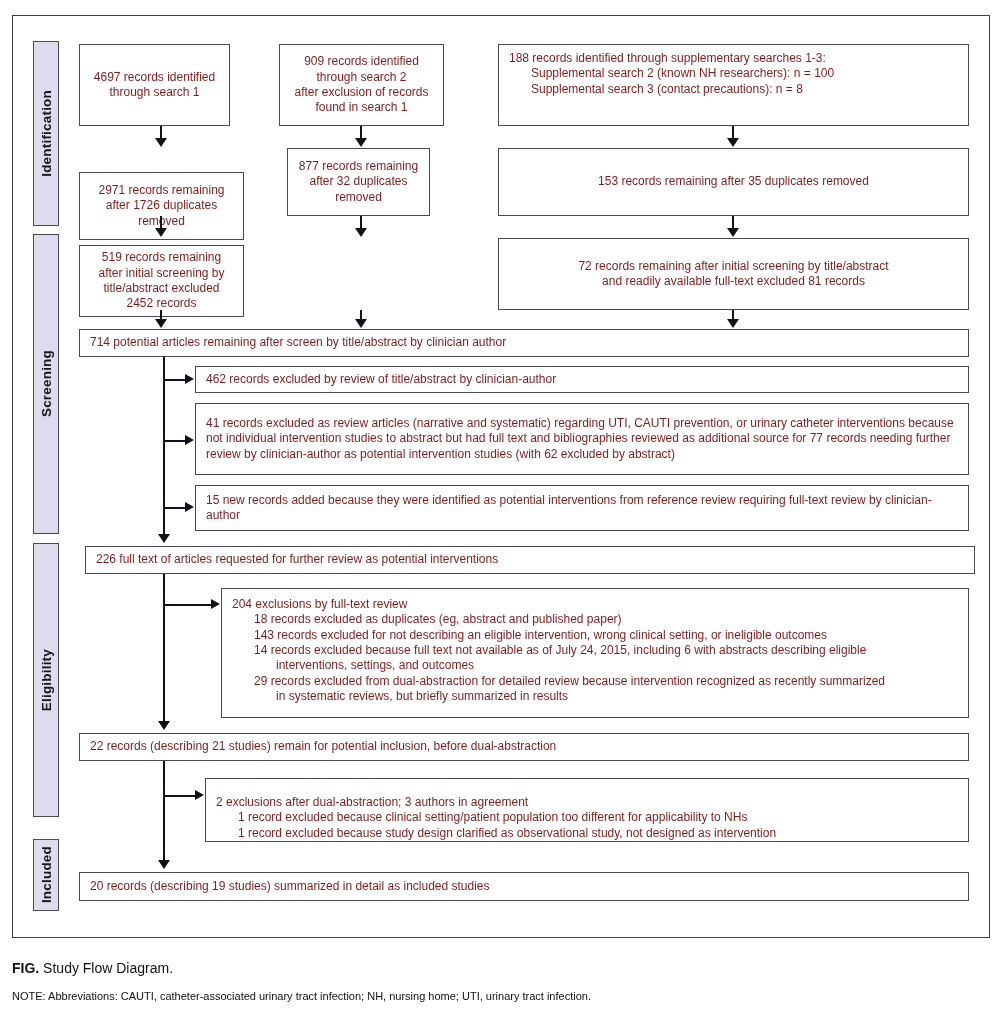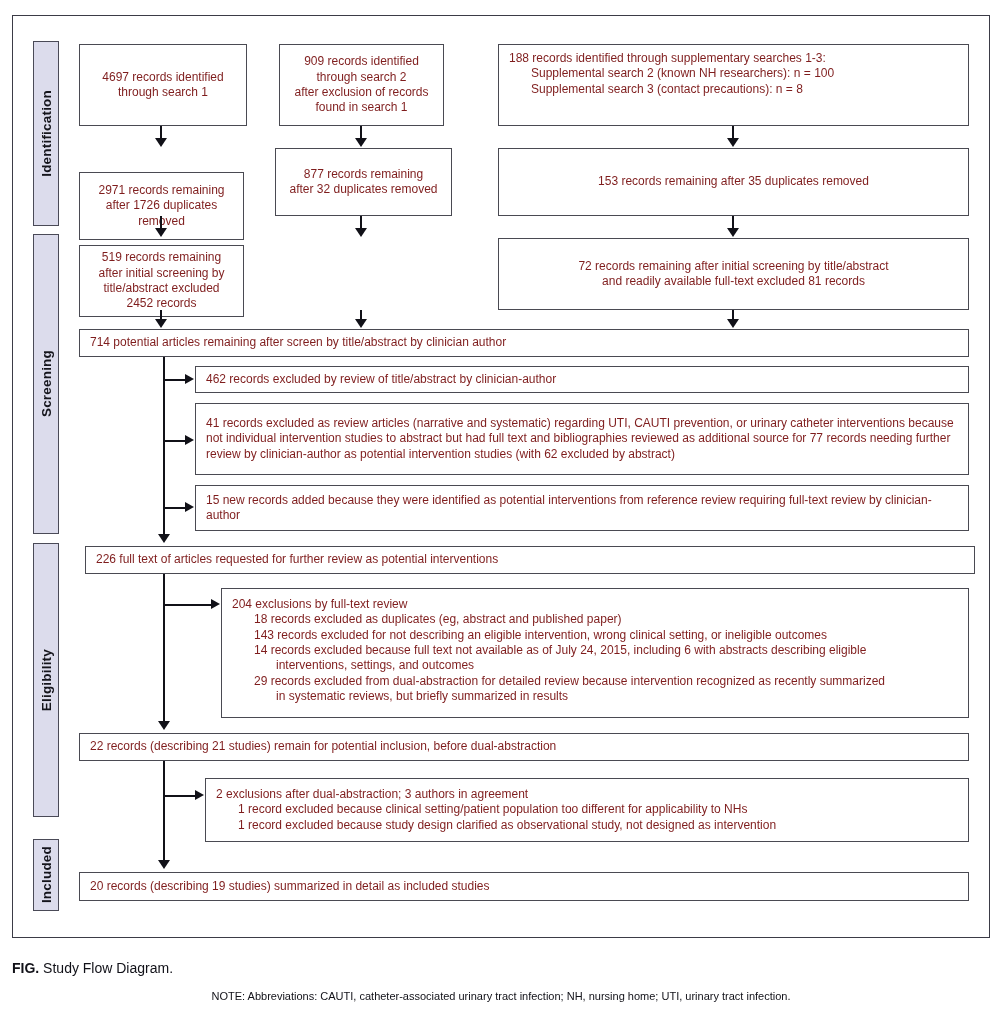--- a/index.html
+++ b/index.html
@@ -119,42 +119,41 @@
     color: #111118;
   }
   #caption .fig-tag { font-weight: bold; }
   #note {
     position: absolute;
     left: 12px;
     top: 990px;
     width: 978px;
     font-size: 11px;
     color: #111118;
-    text-align: center;
   }
 </style>
 </head>
 <body>
 
 <div id="diagram-frame">
 
   <div class="stage-label" style="left:20px; top:25px; width:26px; height:185px;">
     <span>Identification</span>
   </div>
   <div class="stage-label" style="left:20px; top:218px; width:26px; height:300px;">
     <span>Screening</span>
   </div>
   <div class="stage-label" style="left:20px; top:527px; width:26px; height:274px;">
     <span>Eligibility</span>
   </div>
   <div class="stage-label" style="left:20px; top:823px; width:26px; height:72px;">
     <span>Included</span>
   </div>
 
-  <div class="box" style="left:66px; top:28px; width:168px; height:82px;">
+  <div class="box" style="left:66px; top:28px; width:151px; height:82px;">
     <span class="inner" style="white-space:pre-line;">4697 records identified
 through search 1</span>
   </div>
 
   <div class="box" style="left:266px; top:28px; width:165px; height:82px;">
     <span class="inner" style="white-space:pre-line;">909 records identified
 through search 2
 after exclusion of records
 found in search 1</span>
   </div>
@@ -173,21 +172,21 @@
   <div class="arrow-down" style="left:342px; top:122px;"></div>
   <div class="vline" style="left:719px; top:110px; height:16px;"></div>
   <div class="arrow-down" style="left:714px; top:122px;"></div>
 
   <div class="box" style="left:66px; top:132px; width:165px; height:68px;margin-top:24px;">
     <span class="inner" style="white-space:pre-line;">2971 records remaining
 after 1726 duplicates
 removed</span>
   </div>
 
-  <div class="box" style="left:262px; top:132px; width:177px; height:68px;">
+  <div class="box" style="left:274px; top:132px; width:143px; height:68px;">
     <span class="inner" style="white-space:pre-line;">877 records remaining
 after 32 duplicates removed</span>
   </div>
 
   <div class="box" style="left:485px; top:132px; width:471px; height:68px;">
     <span class="inner">153 records remaining after 35 duplicates removed</span>
   </div>
 
   <div class="vline" style="left:147px; top:200px; height:16px;"></div>
   <div class="arrow-down" style="left:142px; top:212px;"></div>
@@ -264,21 +263,21 @@
 
   <div class="box left-align" style="left:66px; top:717px; width:890px; height:28px; padding-left:10px;">
     <span class="inner">22 records (describing 21 studies) remain for potential inclusion, before dual-abstraction</span>
   </div>
 
   <div class="vline" style="left:150px; top:745px; height:104px;"></div>
   <div class="arrow-down" style="left:145px; top:844px;"></div>
 
   <div class="hline" style="left:150px; top:779px; width:34px;"></div>
   <div class="arrow-right" style="left:182px; top:774px;"></div>
-  <div class="box top-align" style="left:192px; top:762px; width:764px; height:64px; padding:8px 10px;">
+  <div class="box top-align" style="left:192px; top:762px; width:764px; height:64px; padding:16px 10px;">
     <span class="inner lines">
       <span class="l0">2 exclusions after dual-abstraction; 3 authors in agreement</span>
       <span class="l1">1 record excluded because clinical setting/patient population too different for applicability to NHs</span>
       <span class="l1">1 record excluded because study design clarified as observational study, not designed as intervention</span>
     </span>
   </div>
 
   <div class="box left-align" style="left:66px; top:856px; width:890px; height:29px; padding-left:10px;">
     <span class="inner">20 records (describing 19 studies) summarized in detail as included studies</span>
   </div>

